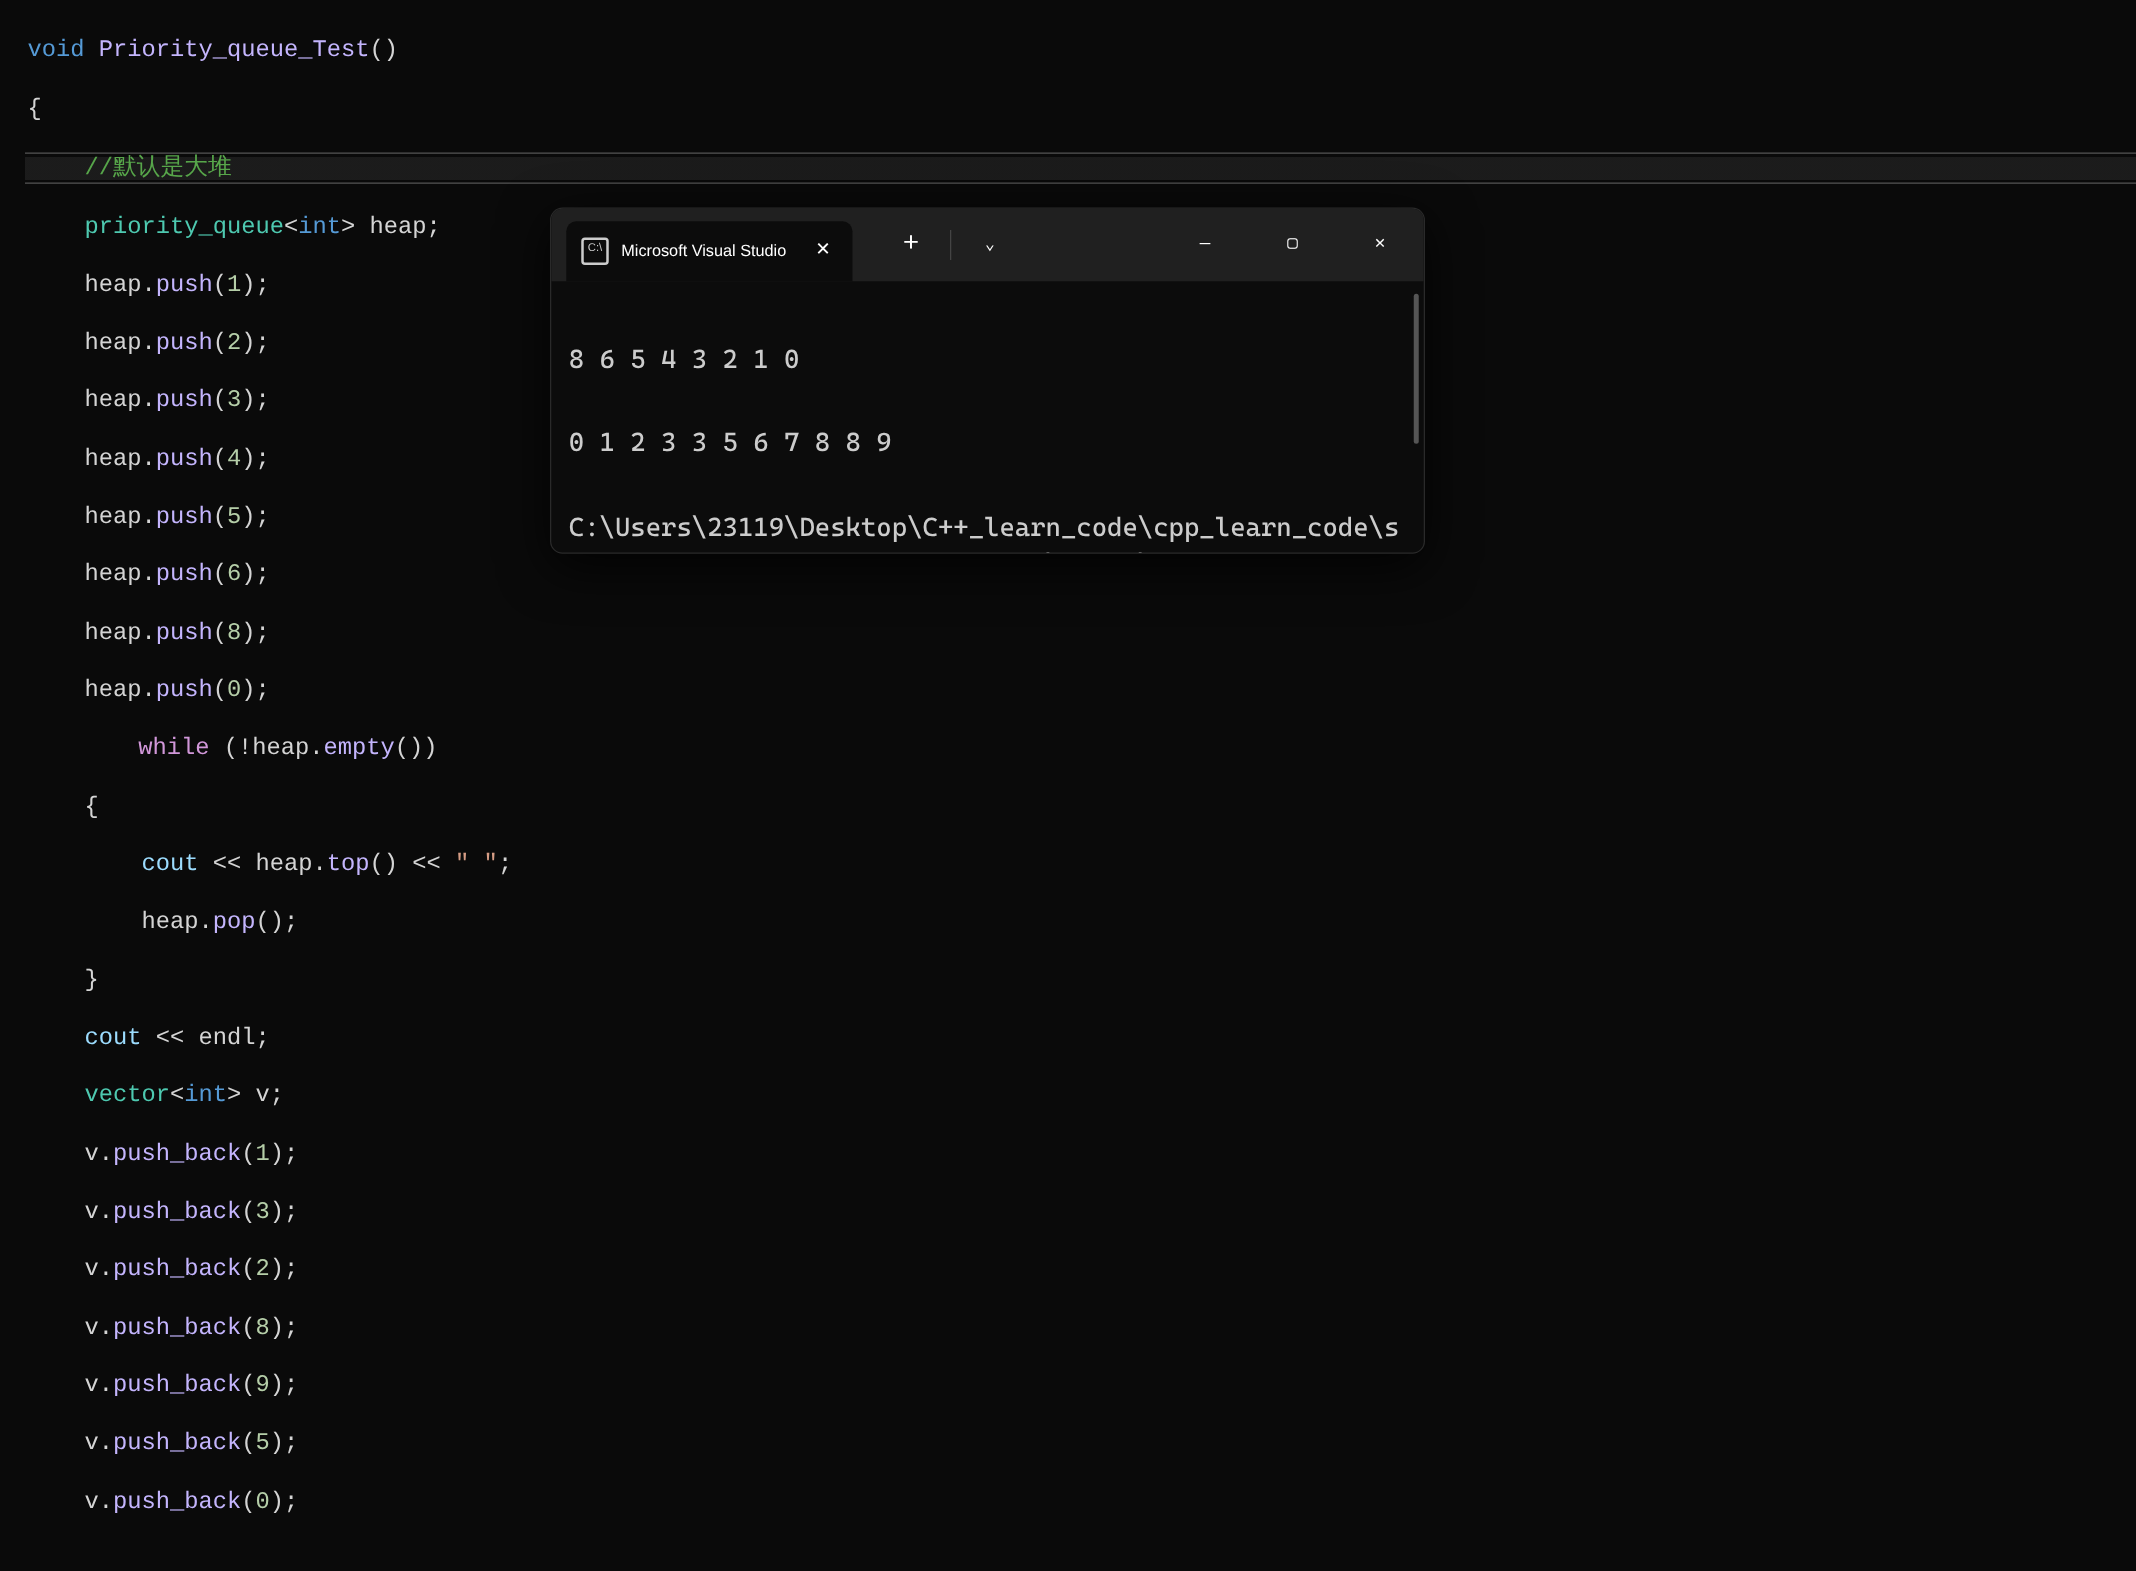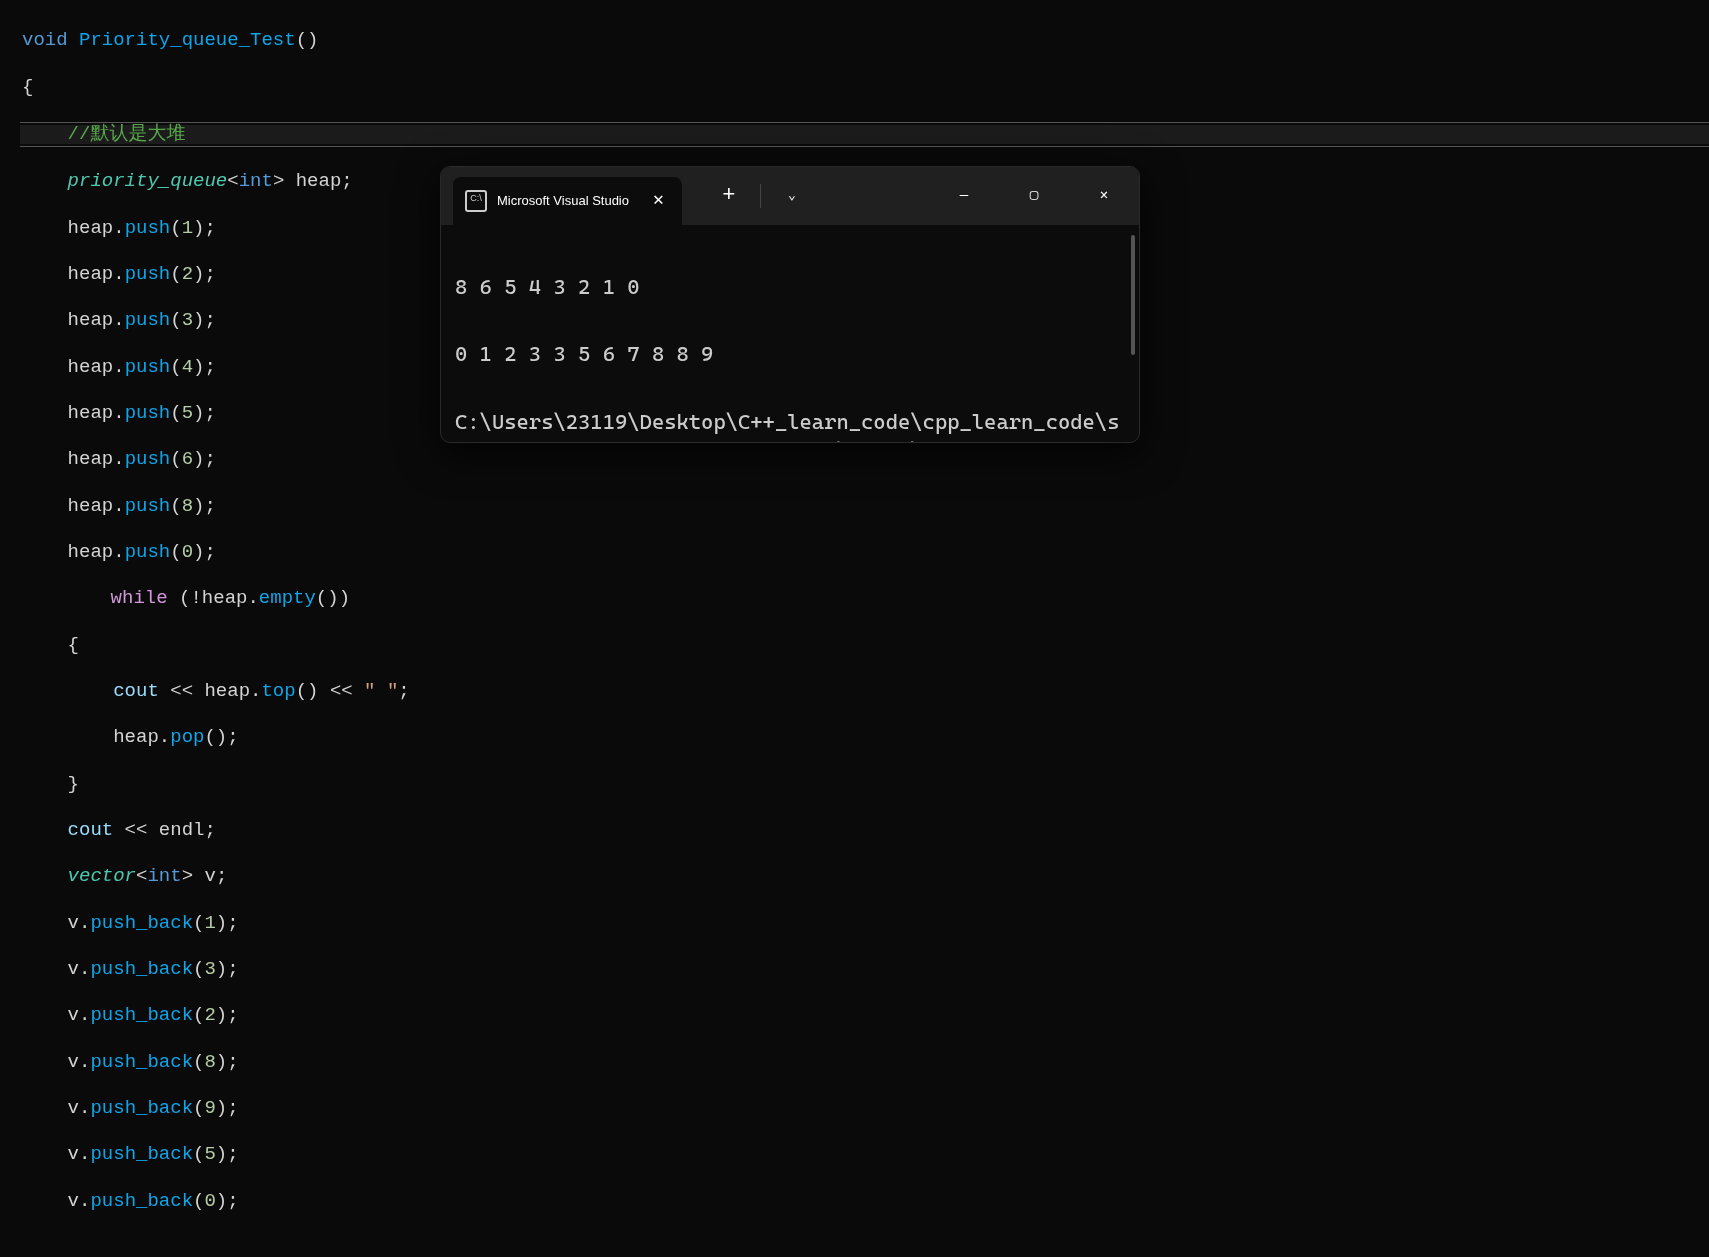--- a/index.html
+++ b/index.html
@@ -22,22 +22,22 @@
     color: #d4d4d4;
     white-space: pre;
     position: relative;
   }
   .code-line {
     position: relative;
     padding-left: 2px;
   }
   .kw-blue { color: #559ad6; }
   .kw-pink { color: #d197d9; margin-left: 43px; }
-  .fn { color: #0ea5e9; }
-  .cls { color: #4ec9b0; font-style: italic; }
+  .fn { color: #c4b5fd; }
+  .cls { color: #4ec9b0; }
   .str { color: #d69d85; }
   .num { color: #b5cea8; }
   .comment { color: #57a64a; }
   .paren { color: #d4d4d4; }
   .var { color: #9cdcfe; }
   .white { color: #d4d4d4; }
   
   .highlight-line {
     background: linear-gradient(to bottom, transparent 0%, transparent 10%, rgba(60,60,60,0.35) 10%, rgba(60,60,60,0.35) 90%, transparent 90%);
     border-top: 1px solid #555;

